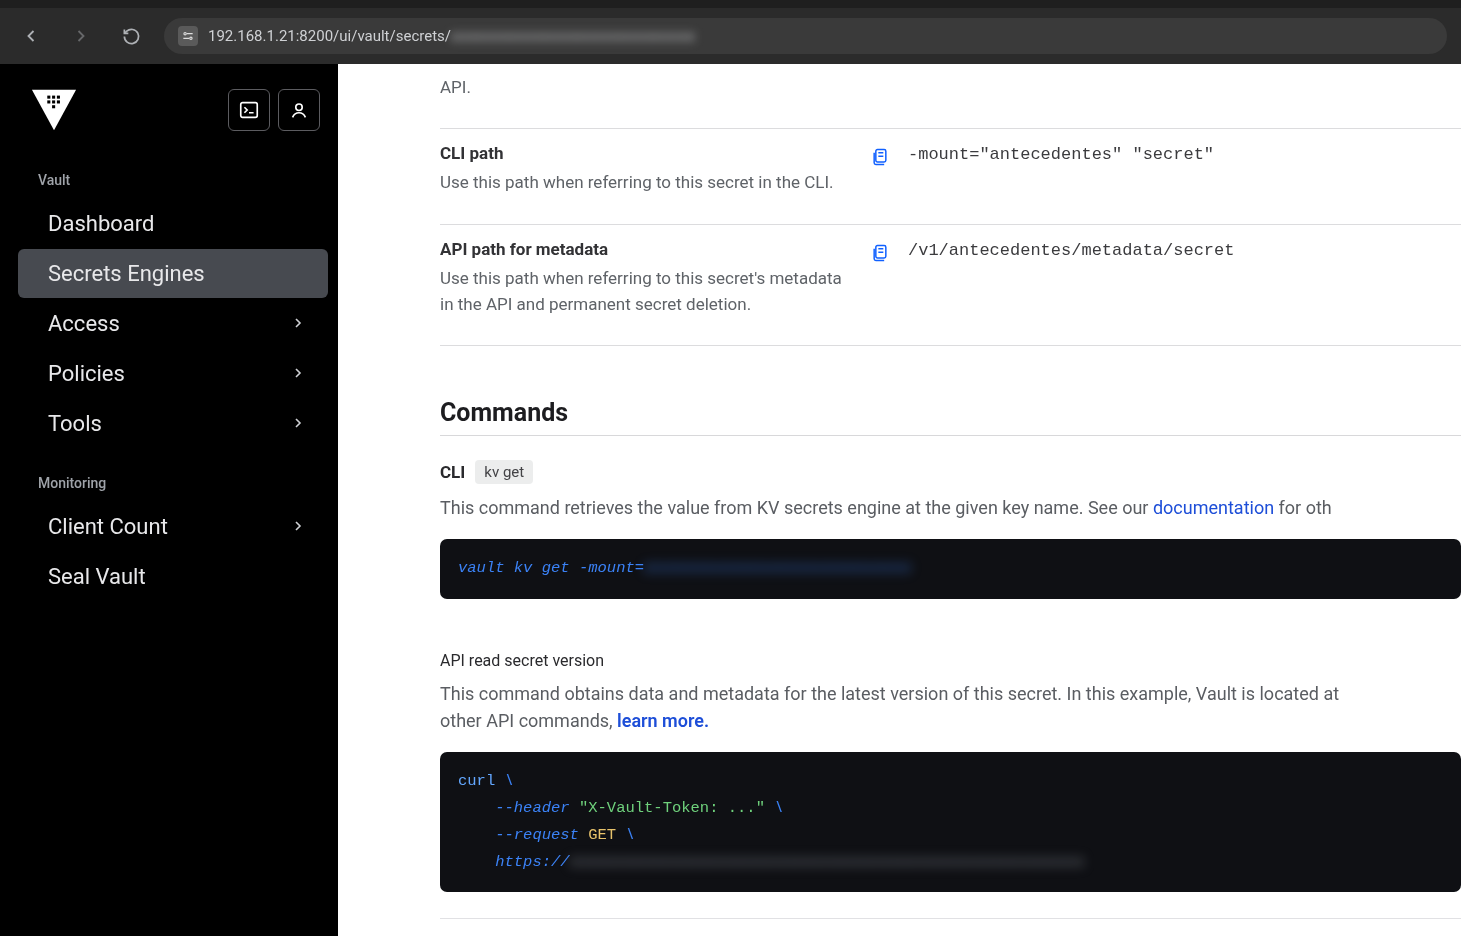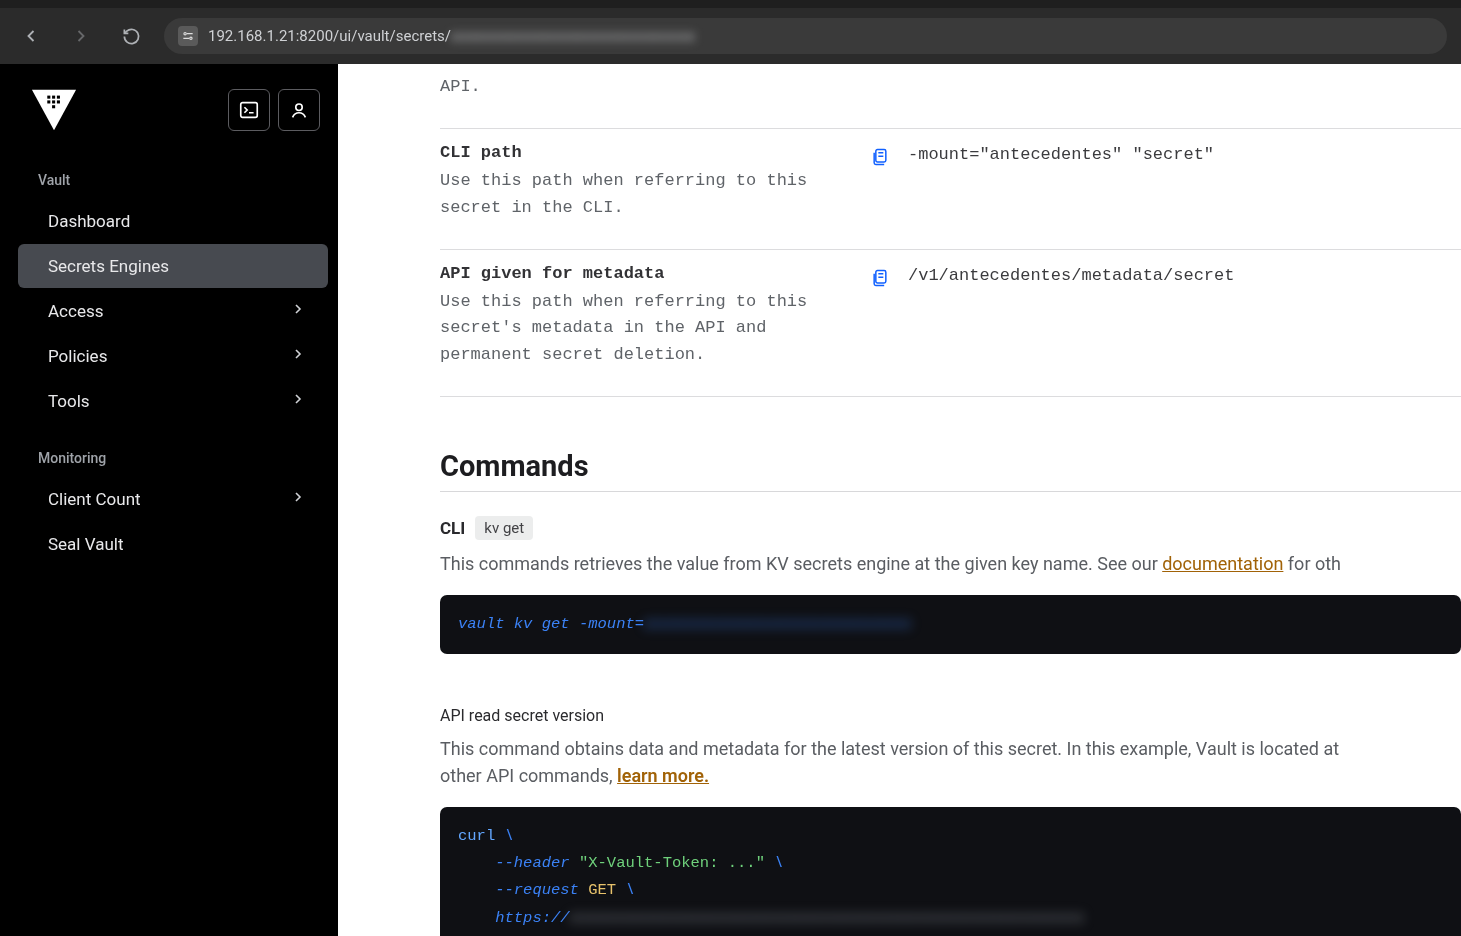--- a/index.html
+++ b/index.html
@@ -18,40 +18,40 @@
 
   
   .leftstrip { width:8px; background:#000;}
   .sidebar { width:330px; background:#000; color:#d7d7d9; display:flex; flex-direction:column; padding-top:14px;}
   .sb-top { display:flex; align-items:center; justify-content:space-between; padding:8px 18px 22px 22px;}
   .logo svg { display:block;}
   .sb-icons { display:flex; gap:8px;}
   .sq-btn { width:42px; height:42px; border:1px solid #5c5c60; border-radius:6px; display:flex; align-items:center; justify-content:center; color:#fff;}
   .sb-section { padding:10px 0;}
   .sb-title { font-size:14px; color:#9fa3a9; padding:6px 30px 10px 30px; font-weight:500;}
-  .sb-item { display:flex; align-items:center; justify-content:space-between; font-size:17px; padding:12px 22px 12px 30px; margin:1px 10px; border-radius:6px; cursor:pointer; color:#e8e8ea;}
+  .sb-item { display:flex; align-items:center; justify-content:space-between; font-size:22px; padding:12px 22px 12px 30px; margin:1px 10px; border-radius:6px; cursor:pointer; color:#e8e8ea;}
   .sb-item.active { background:#474a50; }
   .chevron { color:#cfd1d5; }
 
   
   .main { flex:1; background:#ffffff; overflow:auto; color:#2a2a2d;}
   .content { padding:10px 0 60px 102px;}
   .row { display:flex; border-bottom:1px solid #dcdcde; padding:14px 30px 28px 0;}
-  .row-left { width:430px; padding-right:20px;font-family:Liberation Mono, monospace;}
+  .row-left { width:430px; padding-right:20px;}
   .row-left .k { font-weight:700; font-size:17px; color:#323235; margin-bottom:6px;}
   .row-left .d { font-size:17px; color:#5f6368; line-height:1.55;}
   .row-right { flex:1; display:flex; align-items:flex-start; gap:18px; padding-top:2px;}
   .copy-icon { width:20px; height:20px; color:#1060ff; flex-shrink:0; margin-top:2px;}
   .mono { font-family: Menlo,Consolas,"Courier New",monospace; font-size:17px; color:#3b3b3e; white-space:pre;}
-  .section-h { font-size:29px; font-weight:700; color:#1d1d20; margin:44px 0 0 0; padding:8px 0 8px 0; border-bottom:1px solid #d8d8da;}
+  .section-h { font-size:25px; font-weight:700; color:#1d1d20; margin:44px 0 0 0; padding:8px 0 8px 0; border-bottom:1px solid #d8d8da;}
   .cmd-head { display:flex; align-items:center; gap:10px; margin-top:24px;}
   .cmd-head .bold { font-weight:700; font-size:17px;text-align:right;}
   .pill { background:#eceded; border-radius:4px; padding:3px 9px; font-size:15px; color:#434346;}
   .para { font-size:18px; color:#5a5d62; margin-top:10px; line-height:1.5;}
-  .lnk { color:#a16207; text-decoration:underline;}
+  .lnk { color:#1d4ed8; }
   .codebox { background:#0f1014; color:#e6e6e8; border-radius:7px; padding:16px 18px; margin-top:18px; font-family: Menlo,Consolas,"Courier New",monospace; font-size:15.5px; line-height:1.75; white-space:pre;}
   .c-blue  { color:#63a7ff;}
   .c-green { color:#6fd17c;}
   .c-yellow{ color:#e7c26b;}
   .c-white { color:#3b82f6;font-style:italic;}
   .c-gray  { color:#9aa1aa;}
   .blur-span { filter: blur(6px); letter-spacing:1px;}
   hr.light { border:none; border-top:1px solid #e1e1e4; margin-top:26px;}
 </style>
 </head>
@@ -188,21 +188,21 @@
                 <path d="M5 7v12a2 2 0 0 0 2 2h10"></path>
                 <path d="M10 7h6M10 11h6"></path>
               </svg>
           </span>
           <span class="mono">-mount="antecedentes" "secret"</span>
         </div>
       </div>
 
       <div class="row">
         <div class="row-left">
-          <div class="k">API given for metadata</div>
+          <div class="k">API path for metadata</div>
           <div class="d">Use this path when referring to this secret's metadata in the API and permanent secret deletion.</div>
         </div>
         <div class="row-right">
           <span class="copy-icon">
             <svg width="20" height="20" viewBox="0 0 24 24" fill="none" stroke="currentColor" stroke-width="1.8">
                 <rect x="7" y="3" width="12" height="15" rx="2"></rect>
                 <path d="M5 7v12a2 2 0 0 0 2 2h10"></path>
                 <path d="M10 7h6M10 11h6"></path>
               </svg>
           </span>
@@ -210,21 +210,21 @@
         </div>
       </div>
 
       <div class="section-h">Commands</div>
 
       <div class="cmd-head">
         <span class="bold">CLI</span>
         <span class="pill">kv get</span>
       </div>
       <div class="para">
-        <span>This commands retrieves the value from KV secrets engine at the given key name. See our </span><a class="lnk">documentation</a><span> for oth</span>
+        <span>This command retrieves the value from KV secrets engine at the given key name. See our </span><a class="lnk">documentation</a><span> for oth</span>
       </div>
       <div class="codebox"><span class="c-white">vault kv get -mount=</span><span class="c-white blur-span">xxxxxxxxxxxxxxxxxxxxxxxxxx</span></div>
 
       <div style="margin-top:52px;" class="k">API read secret version</div>
       <div class="para">
         <span>This command obtains data and metadata for the latest version of this secret. In this example, Vault is located at</span><br>
         <span>other API commands, </span><a class="lnk" style="font-weight:600">learn more.</a>
       </div>
       <div class="codebox"><span class="c-blue">curl</span><span class="c-white"> \</span>
 <span class="c-white">    --header </span><span class="c-green">"X-Vault-Token: ..."</span><span class="c-white"> \</span>

